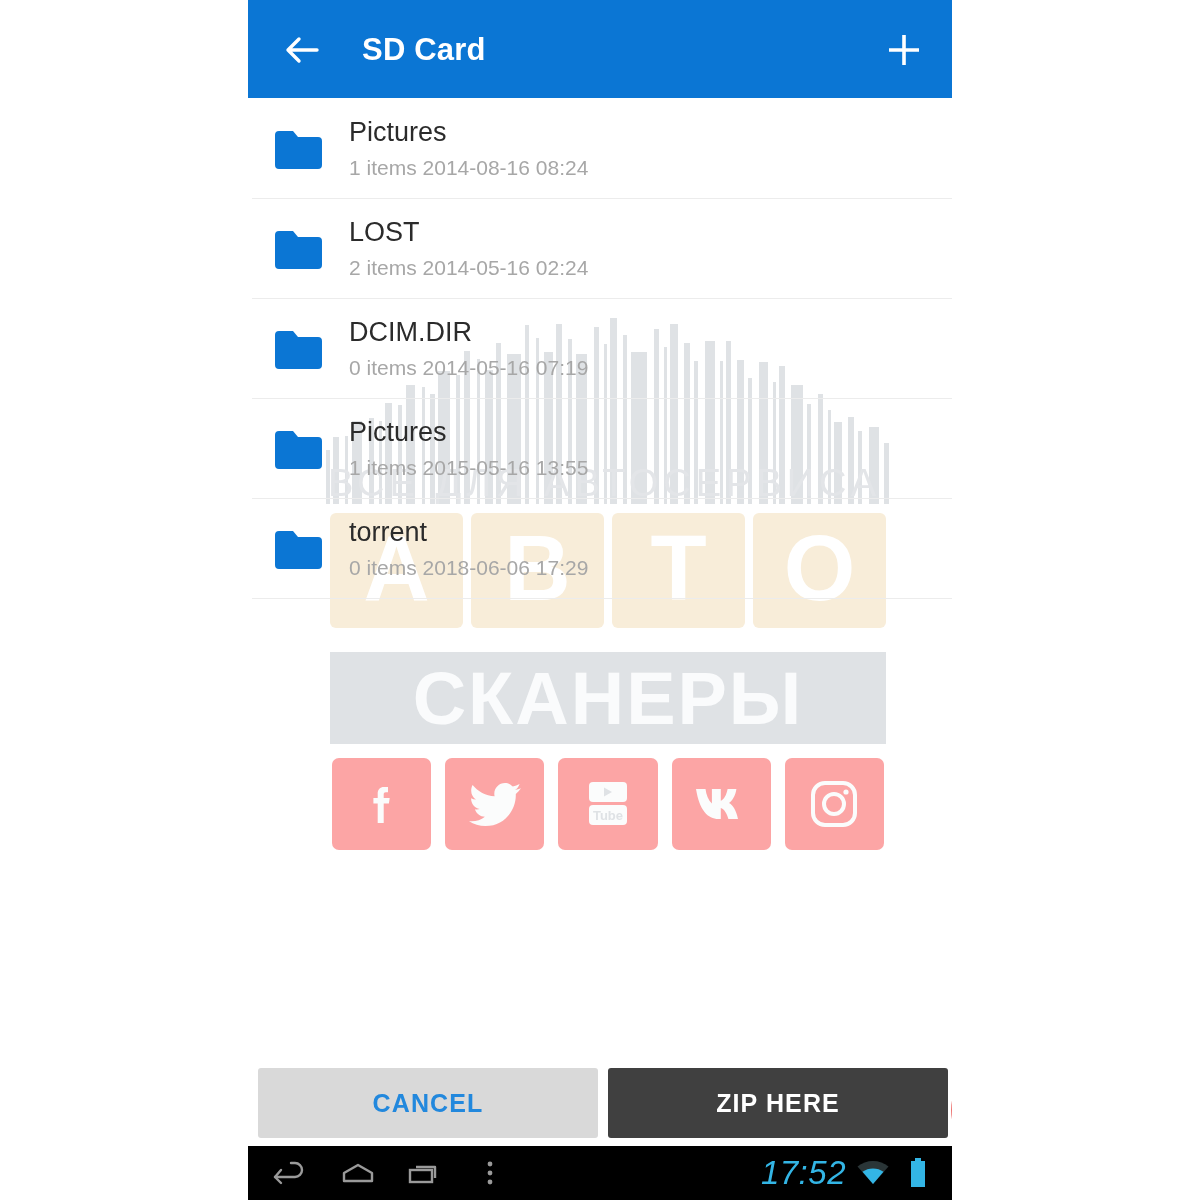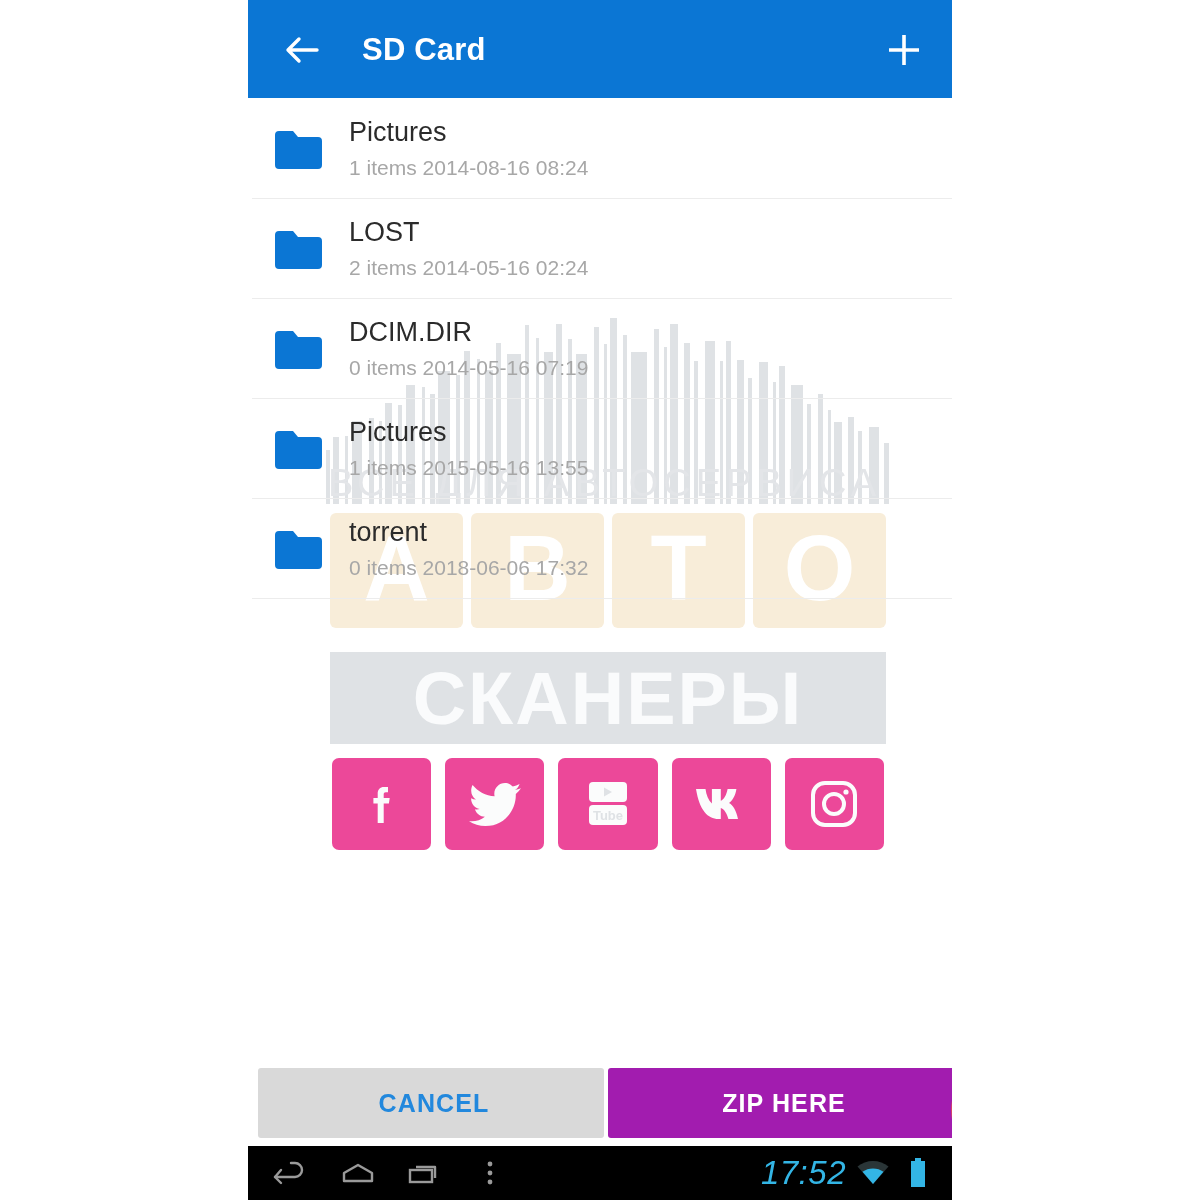--- a/index.html
+++ b/index.html
@@ -37,41 +37,41 @@
   .avto-tile{flex:1;background:#f8edd9;border-radius:6px;display:flex;
              align-items:center;justify-content:center;
              color:#ffffff;font-size:92px;font-weight:700;line-height:1;
              padding-bottom:6px;box-sizing:border-box;}
   .skan-band{position:absolute;left:82px;top:652px;width:556px;height:92px;
              background:#dfe2e5;display:flex;align-items:center;
              justify-content:center;color:#fafbfc;font-size:74px;
              font-weight:700;letter-spacing:2px;}
   .social-row{position:absolute;left:84px;top:758px;width:552px;height:92px;
               display:flex;gap:14px;}
-  .social-tile{flex:1;background:#ec4899;border-radius:7px;display:flex;
+  .social-tile{flex:1;background:#fca5a5;border-radius:7px;display:flex;
                align-items:center;justify-content:center;}
 
   
   #list{position:absolute;left:0;top:98px;width:704px;}
   .row{position:relative;height:100px;cursor:pointer;}
   .row + .row::before{content:"";position:absolute;left:4px;top:0;
         width:700px;height:1px;background:#ececec;}
   .folder-ico{position:absolute;left:24px;top:31px;width:52px;height:40px;}
   .row-name{position:absolute;left:101px;top:18px;height:32px;line-height:32px;
             font-size:27px;color:#2b2b2b;white-space:nowrap;}
   .row-meta{position:absolute;left:101px;top:57px;height:26px;line-height:26px;
             font-size:21px;color:#a7a7a7;white-space:nowrap;}
 
   
   #btnbar{position:absolute;left:0;top:1068px;width:704px;height:70px;}
   .btn{position:absolute;top:0;height:70px;border-radius:3px;
        display:flex;align-items:center;justify-content:center;
-       font-size:25px;font-weight:600;letter-spacing:1.1px;cursor:pointer;padding-left:6px;}
+       font-size:25px;font-weight:600;letter-spacing:1.1px;cursor:pointer;}
   #cancel-btn{left:10px;width:340px;background:#d9d9d9;color:#2288dd;}
-  #zip-btn{left:360px;width:340px;background:#a21caf;color:#ffffff;}
+  #zip-btn{left:360px;width:340px;background:#404040;color:#ffffff;}
 
   
   #annot{position:absolute;left:690px;top:1044px;width:210px;height:132px;
          pointer-events:none;}
 
   
   #navbar{position:absolute;left:0;top:1146px;width:704px;height:69px;
           background:#000000;font-style:italic;}
   .nav-ico{position:absolute;top:12px;width:40px;height:30px;cursor:pointer;}
   #nav-back{left:22px;}
@@ -247,21 +247,21 @@
         <span class="row-meta">1 items 2015-05-16 13:55</span>
       </div>
 
       <div class="row">
         <span class="folder-ico">
           <svg width="52" height="40" viewBox="0 0 52 40">
               <path d="M3 6a4 4 0 014-4h14l5 6h20a4 4 0 014 4v24a4 4 0 01-4 4H7a4 4 0 01-4-4z" fill="#0b76d4"></path>
             </svg>
         </span>
         <span class="row-name">torrent</span>
-        <span class="row-meta">0 items 2018-06-06 17:32</span>
+        <span class="row-meta">0 items 2018-06-06 17:29</span>
       </div>
 
       <div style="position:relative;height:1px;">
           <div style="position:absolute;left:4px;top:0;width:700px;height:1px;background:#ececec;"></div>
         </div>
     </div>
 
     <div id="btnbar">
       <div class="btn" id="cancel-btn">CANCEL</div>
       <div class="btn" id="zip-btn">ZIP HERE</div>

